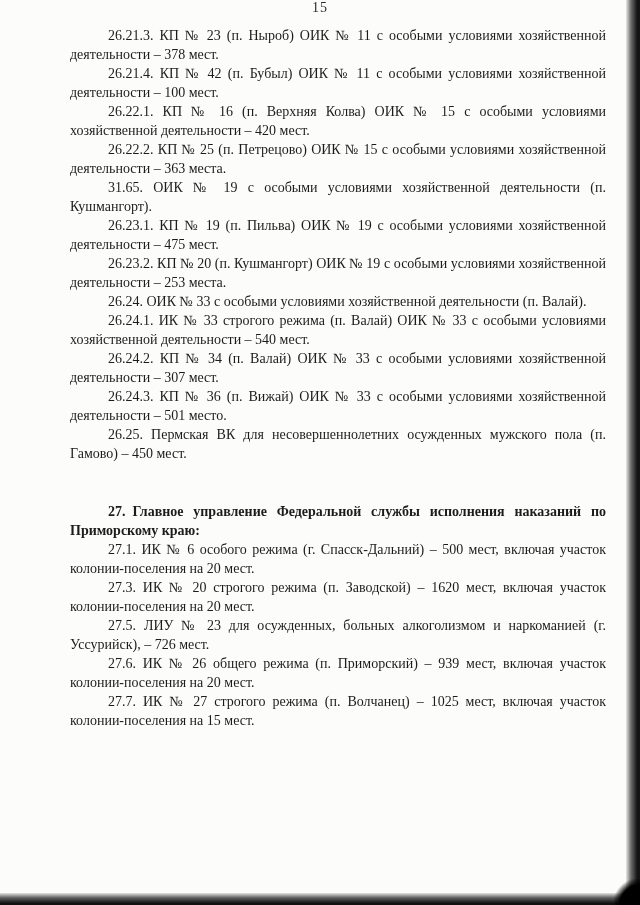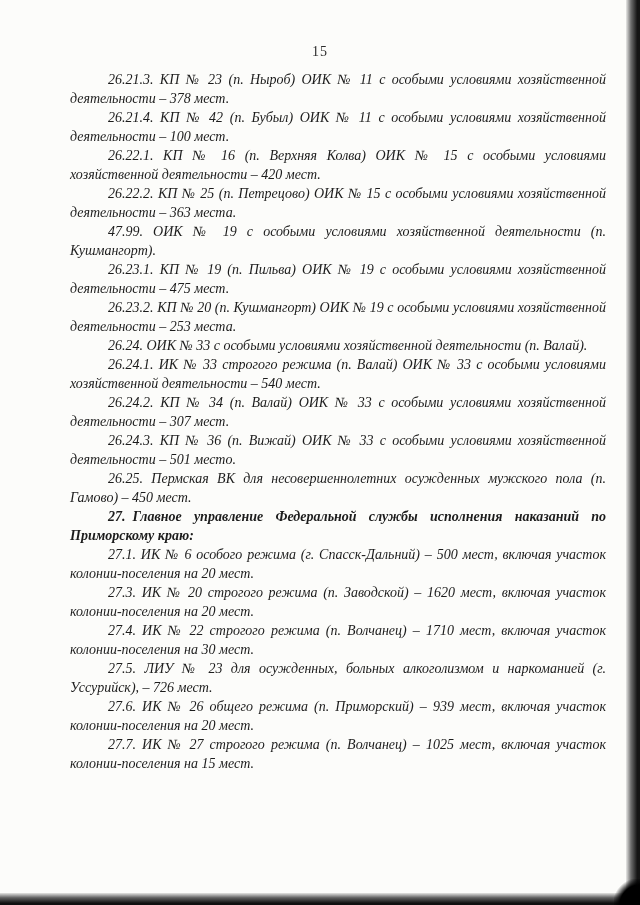--- a/index.html
+++ b/index.html
@@ -8,37 +8,35 @@
     height: 905px;
     background: #fcfcfa;
     font-family: "Liberation Serif", "DejaVu Serif", serif;
     position: relative;
     overflow: hidden;
     color: #1c1c1c;
   }
   .page-number {
     text-align: center;
     font-size: 14px;
-    padding-top: 44px;
     letter-spacing: 1px;
     color: #2b2b2b;
   }
   .page-body {
     padding: 10px 34px 0 70px;
     font-size: 14px;
     line-height: 19px;
     text-align: justify;
-    font-style: italic;
   }
   .para {
     margin: 0;
     text-indent: 38px;
     text-align: justify;
   }
-  .para.bold { font-weight: bold; }
+  .para.bold { font-weight: bold; margin-top: 39px; }
   
   .scan-edge-right {
     position: absolute;
     top: 0; right: 0;
     width: 14px; height: 100%;
     background: linear-gradient(to right, rgba(120,120,120,0.15), #6e6e6e 35%, #141414 80%);
   }
   .scan-edge-bottom {
     position: absolute;
     bottom: 0; left: 0;
@@ -55,32 +53,31 @@
 </head>
 <body>
 
 <div class="page-number">15</div>
 
 <div class="page-body">
     <p class="para">26.21.3. КП № 23 (п. Ныроб) ОИК № 11 с особыми условиями хозяйственной деятельности – 378 мест.</p>
     <p class="para">26.21.4. КП № 42 (п. Бубыл) ОИК № 11 с особыми условиями хозяйственной деятельности – 100 мест.</p>
     <p class="para">26.22.1. КП № 16 (п. Верхняя Колва) ОИК № 15 с особыми условиями хозяйственной деятельности – 420 мест.</p>
     <p class="para">26.22.2. КП № 25 (п. Петрецово) ОИК № 15 с особыми условиями хозяйственной деятельности – 363 места.</p>
-    <p class="para">47.99. ОИК № 19 с особыми условиями хозяйственной деятельности (п. Кушмангорт).</p>
+    <p class="para">31.65. ОИК № 19 с особыми условиями хозяйственной деятельности (п. Кушмангорт).</p>
     <p class="para">26.23.1. КП № 19 (п. Пильва) ОИК № 19 с особыми условиями хозяйственной деятельности – 475 мест.</p>
     <p class="para">26.23.2. КП № 20 (п. Кушмангорт) ОИК № 19 с особыми условиями хозяйственной деятельности – 253 места.</p>
     <p class="para">26.24. ОИК № 33 с особыми условиями хозяйственной деятельности (п. Валай).</p>
     <p class="para">26.24.1. ИК № 33 строгого режима (п. Валай) ОИК № 33 с особыми условиями хозяйственной деятельности – 540 мест.</p>
     <p class="para">26.24.2. КП № 34 (п. Валай) ОИК № 33 с особыми условиями хозяйственной деятельности – 307 мест.</p>
     <p class="para">26.24.3. КП № 36 (п. Вижай) ОИК № 33 с особыми условиями хозяйственной деятельности – 501 место.</p>
     <p class="para">26.25. Пермская ВК для несовершеннолетних осужденных мужского пола (п. Гамово) – 450 мест.</p>
     <p class="para bold">27. Главное управление Федеральной службы исполнения наказаний по Приморскому краю:</p>
     <p class="para">27.1. ИК № 6 особого режима (г. Спасск-Дальний) – 500 мест, включая участок колонии-поселения на 20 мест.</p>
     <p class="para">27.3. ИК № 20 строгого режима (п. Заводской) – 1620 мест, включая участок колонии-поселения на 20 мест.</p>
-    <p class="para">27.4. ИК № 22 строгого режима (п. Волчанец) – 1710 мест, включая участок колонии-поселения на 30 мест.</p>
     <p class="para">27.5. ЛИУ № 23 для осужденных, больных алкоголизмом и наркоманией (г. Уссурийск), – 726 мест.</p>
     <p class="para">27.6. ИК № 26 общего режима (п. Приморский) – 939 мест, включая участок колонии-поселения на 20 мест.</p>
     <p class="para">27.7. ИК № 27 строгого режима (п. Волчанец) – 1025 мест, включая участок колонии-поселения на 15 мест.</p>
   </div>
 
 <div class="scan-edge-right"></div>
 <div class="scan-edge-bottom"></div>
 <div class="scan-corner"></div>
 
 </body></html>

